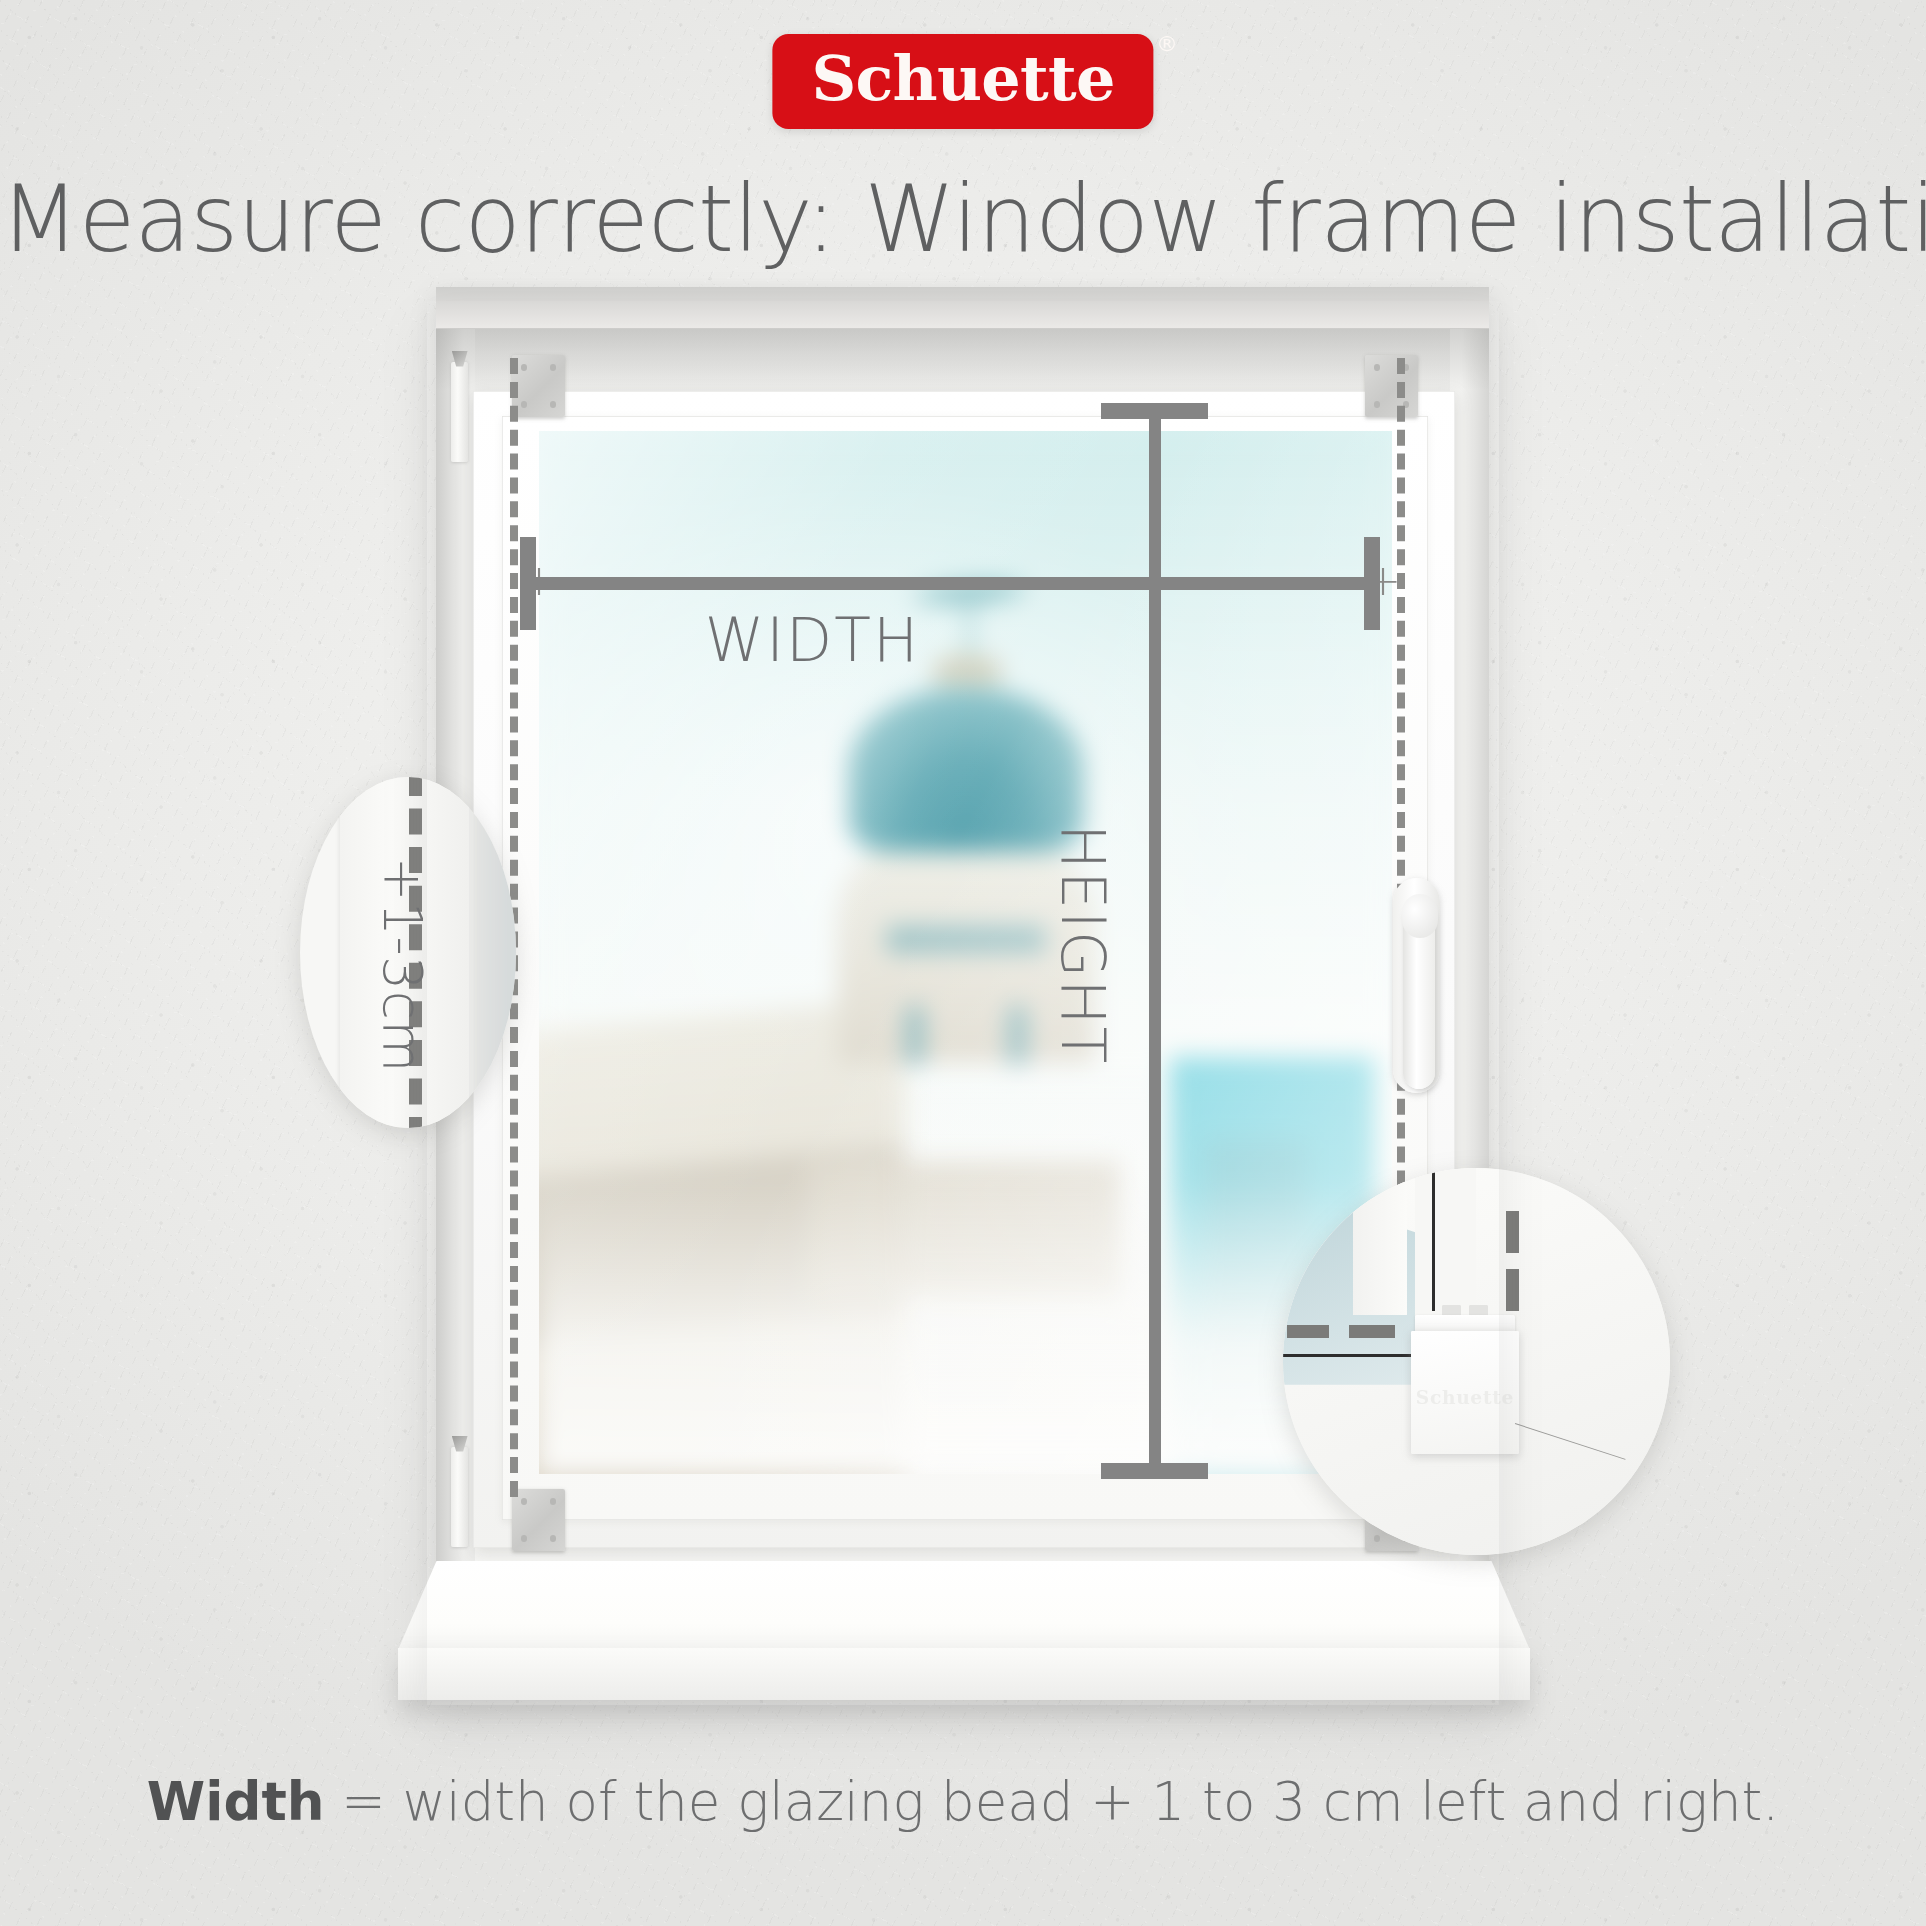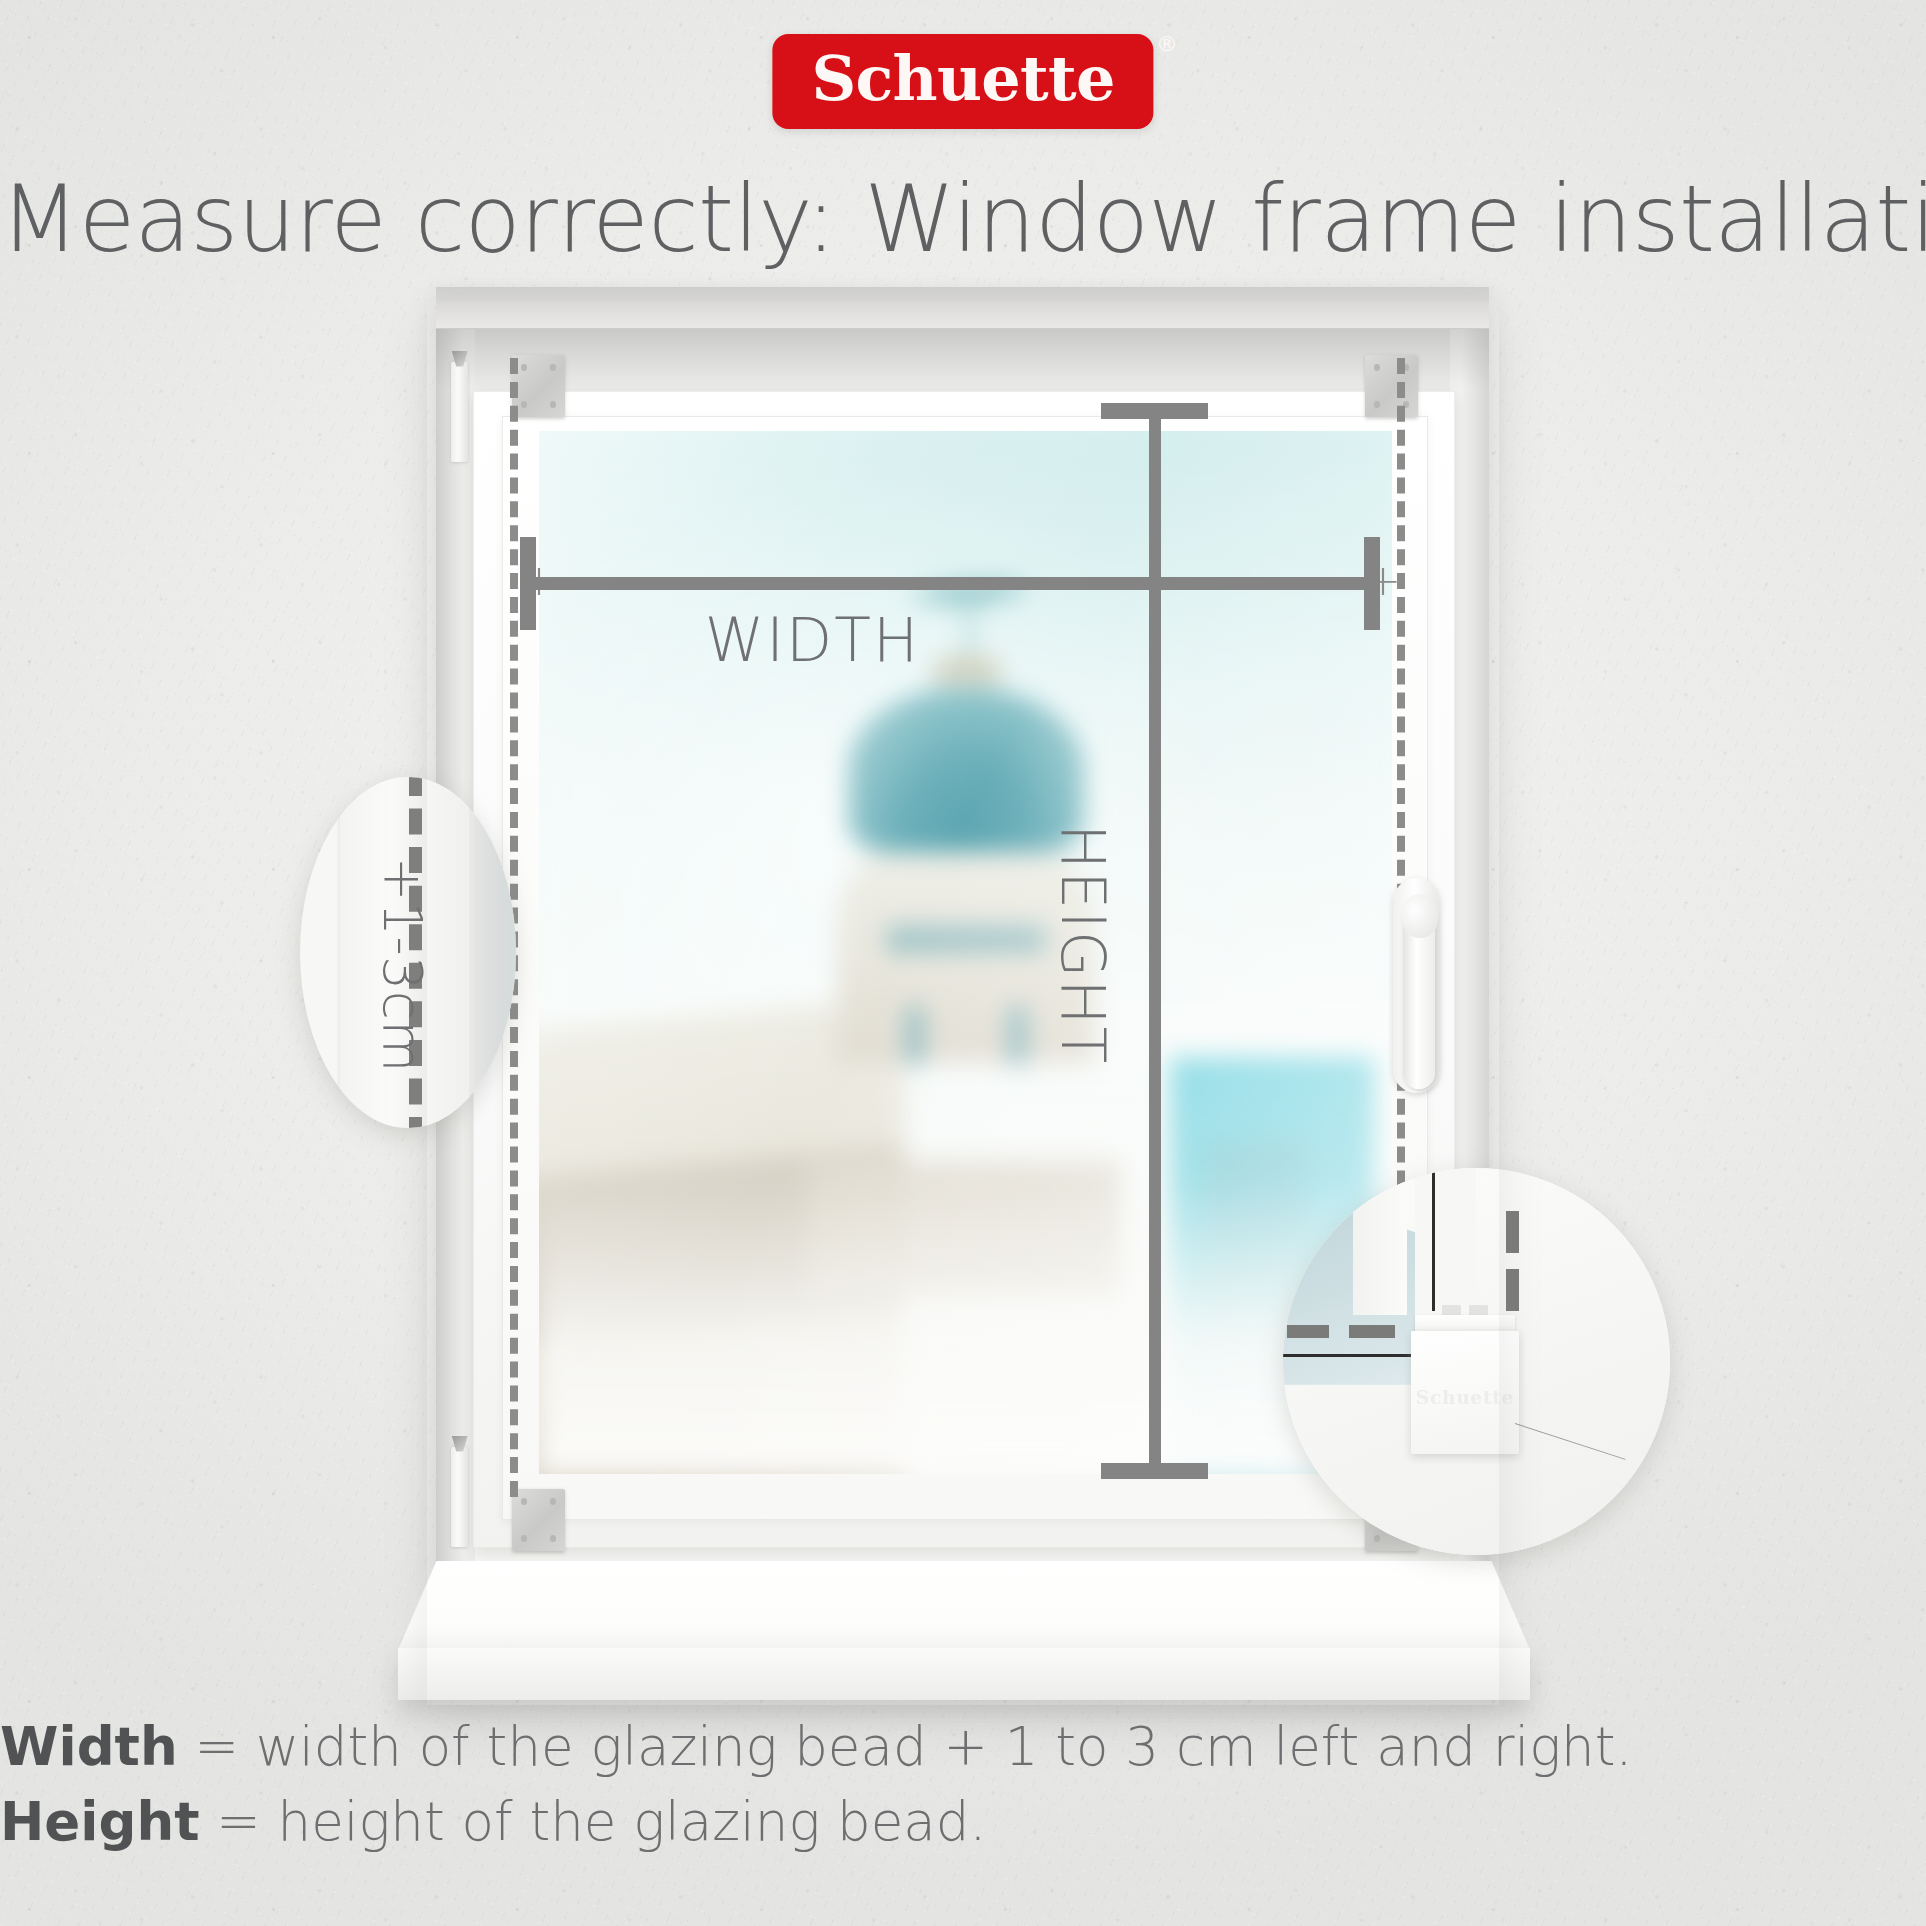--- a/index.html
+++ b/index.html
@@ -62,21 +62,21 @@
   }
   #title{
     position:absolute;top:166px;left:0;right:0;text-align:center;
     font-family:"DejaVu Sans",sans-serif;font-weight:300;
     font-size:92px;letter-spacing:-0.7px;color:#5f6061;white-space:nowrap;
     z-index:40;
   }
 
   
   #caption{
-    position:absolute;left:0;right:0;bottom:67px;z-index:40;
+    position:absolute;left:0;right:0;bottom:87px;text-align:center;z-index:40;
     color:#6d6e6f;font-family:"DejaVu Sans",sans-serif;font-weight:300;
     line-height:1.42;
   }
   #caption .line{font-size:53px;white-space:nowrap;}
   #caption b{font-weight:700;color:#515253;}
 
   
   #window-scene{position:absolute;left:0;top:0;width:1926px;height:1926px;z-index:10;}
 
   
@@ -506,17 +506,14 @@
 <div id="logo">
   <span class="word">Schuette</span><span class="reg">®</span>
 </div>
 
 <div id="title">Measure correctly: Window frame installation</div>
 
 <div id="caption">
   <div class="line">
     <b>Width</b><span> = width of the glazing bead + 1 to 3 cm left and right.</span>
   </div>
-  <div class="line">
-    <b>Height</b><span> = height of the glazing bead.</span>
-  </div>
 </div>
 
 
 </body></html>

